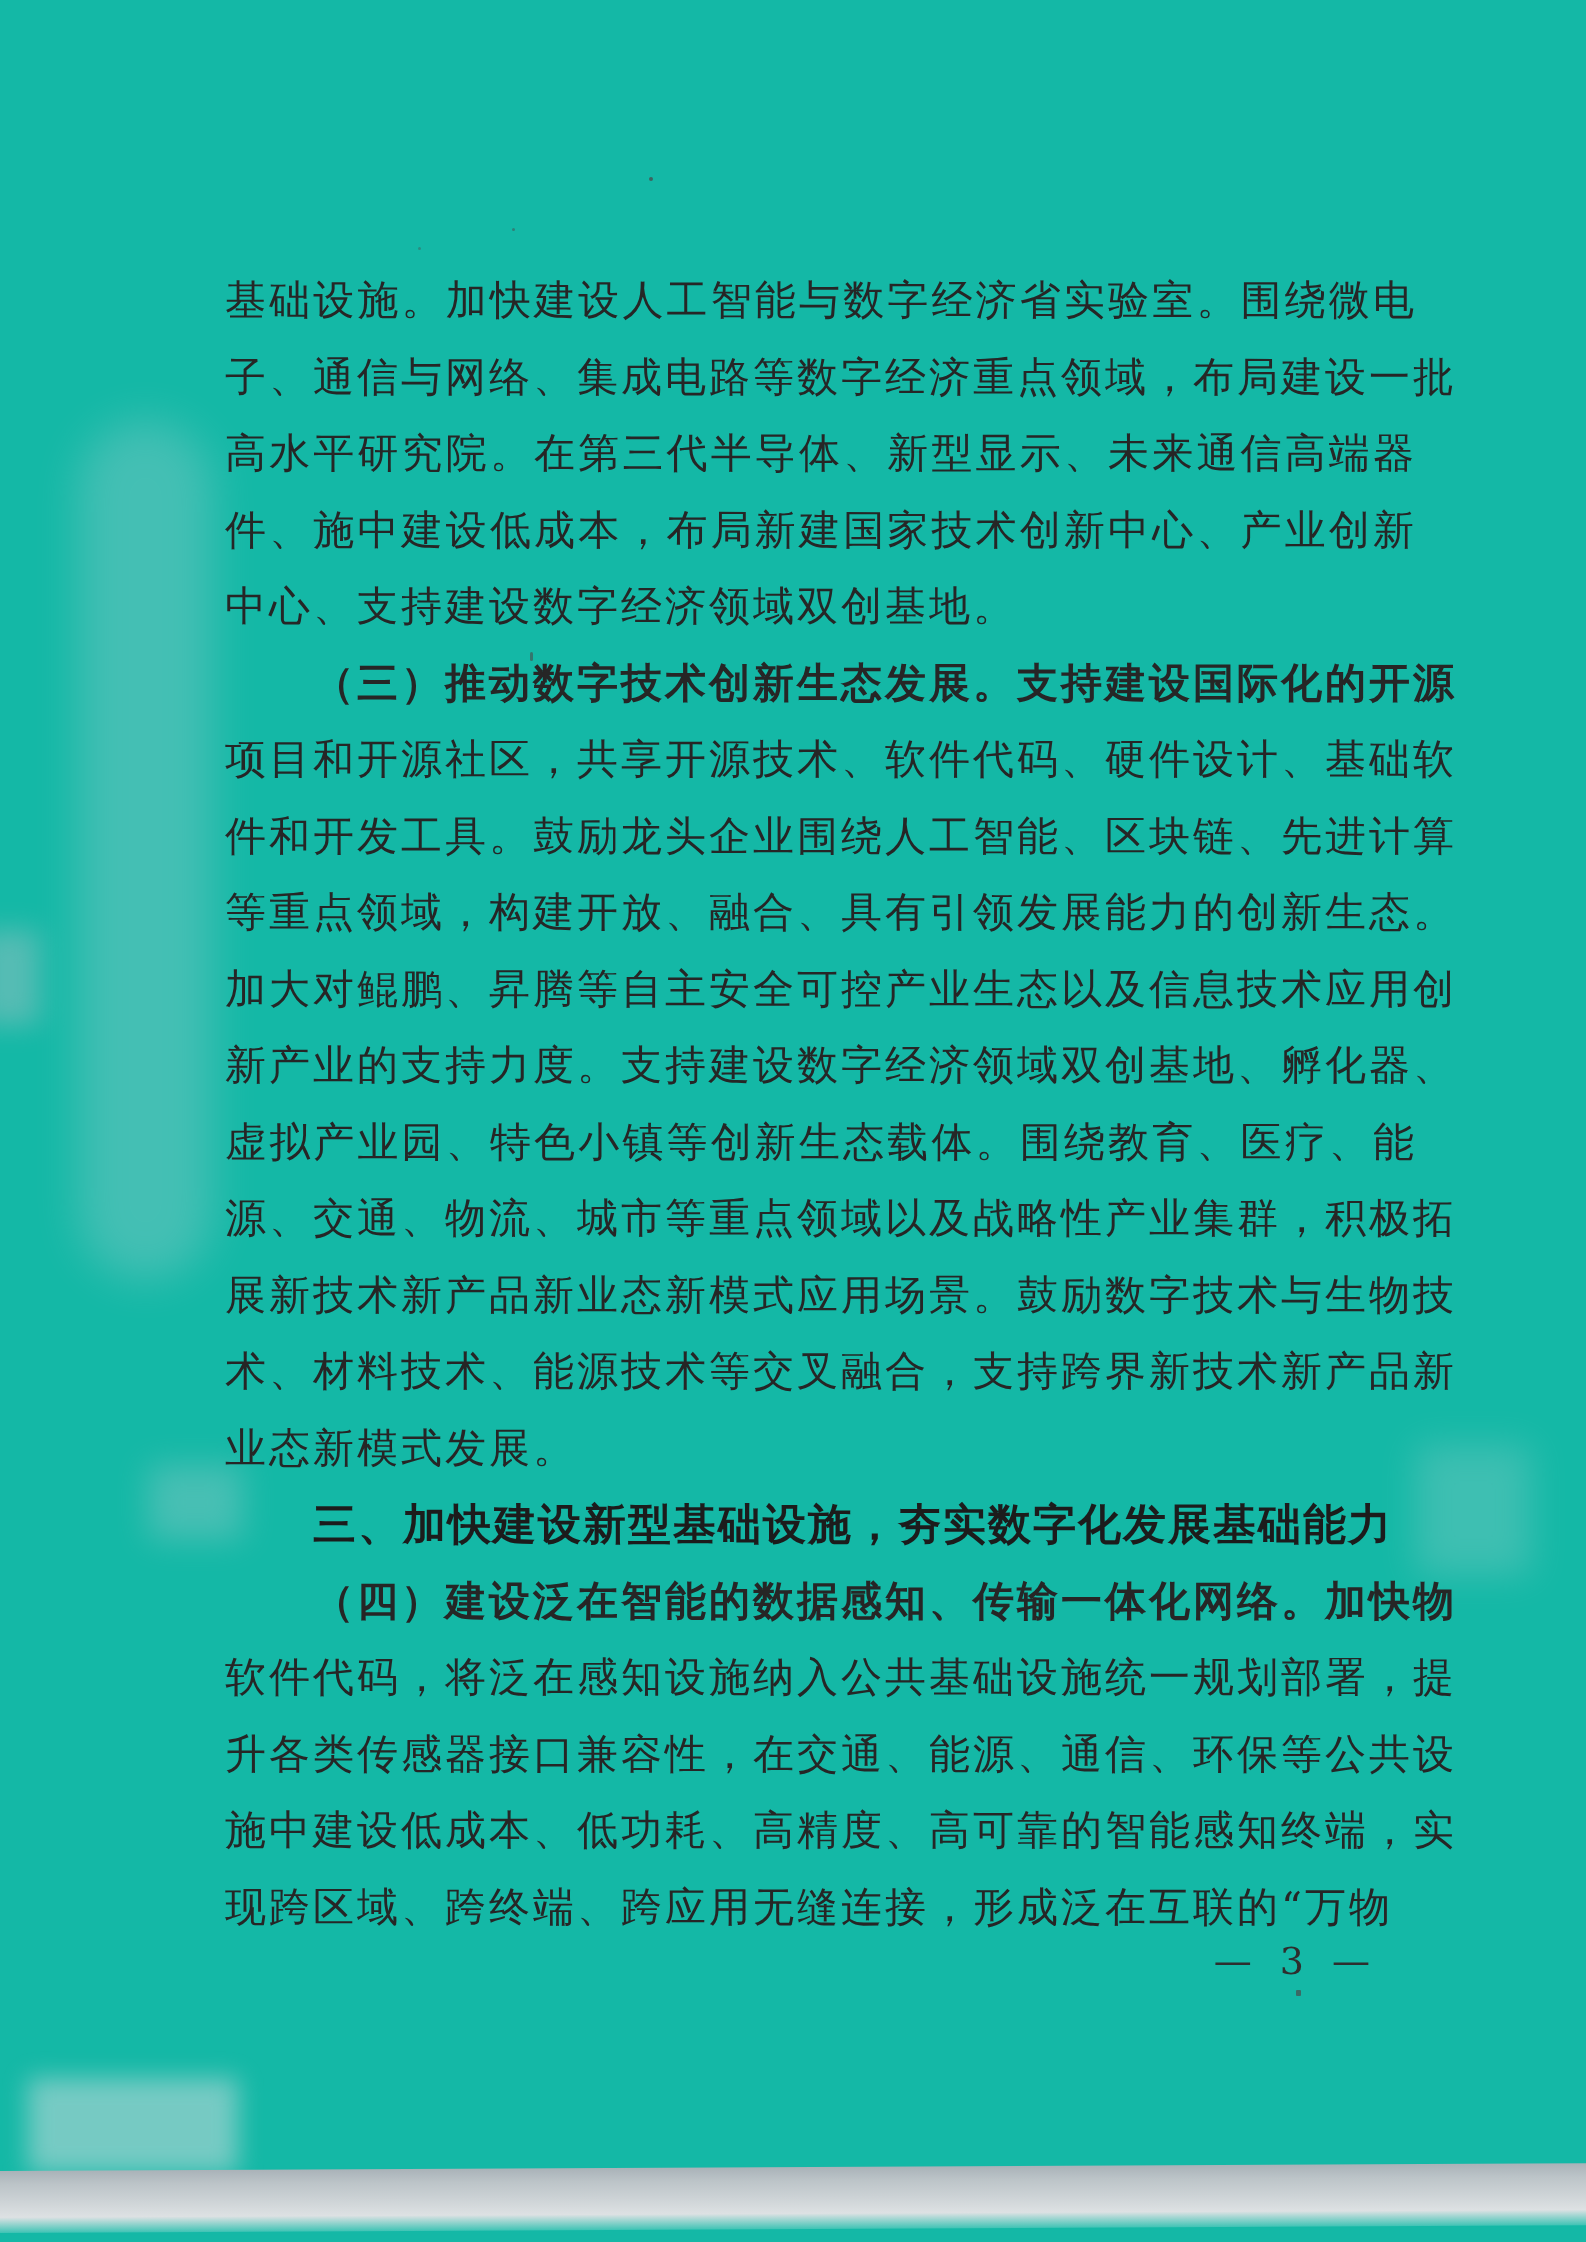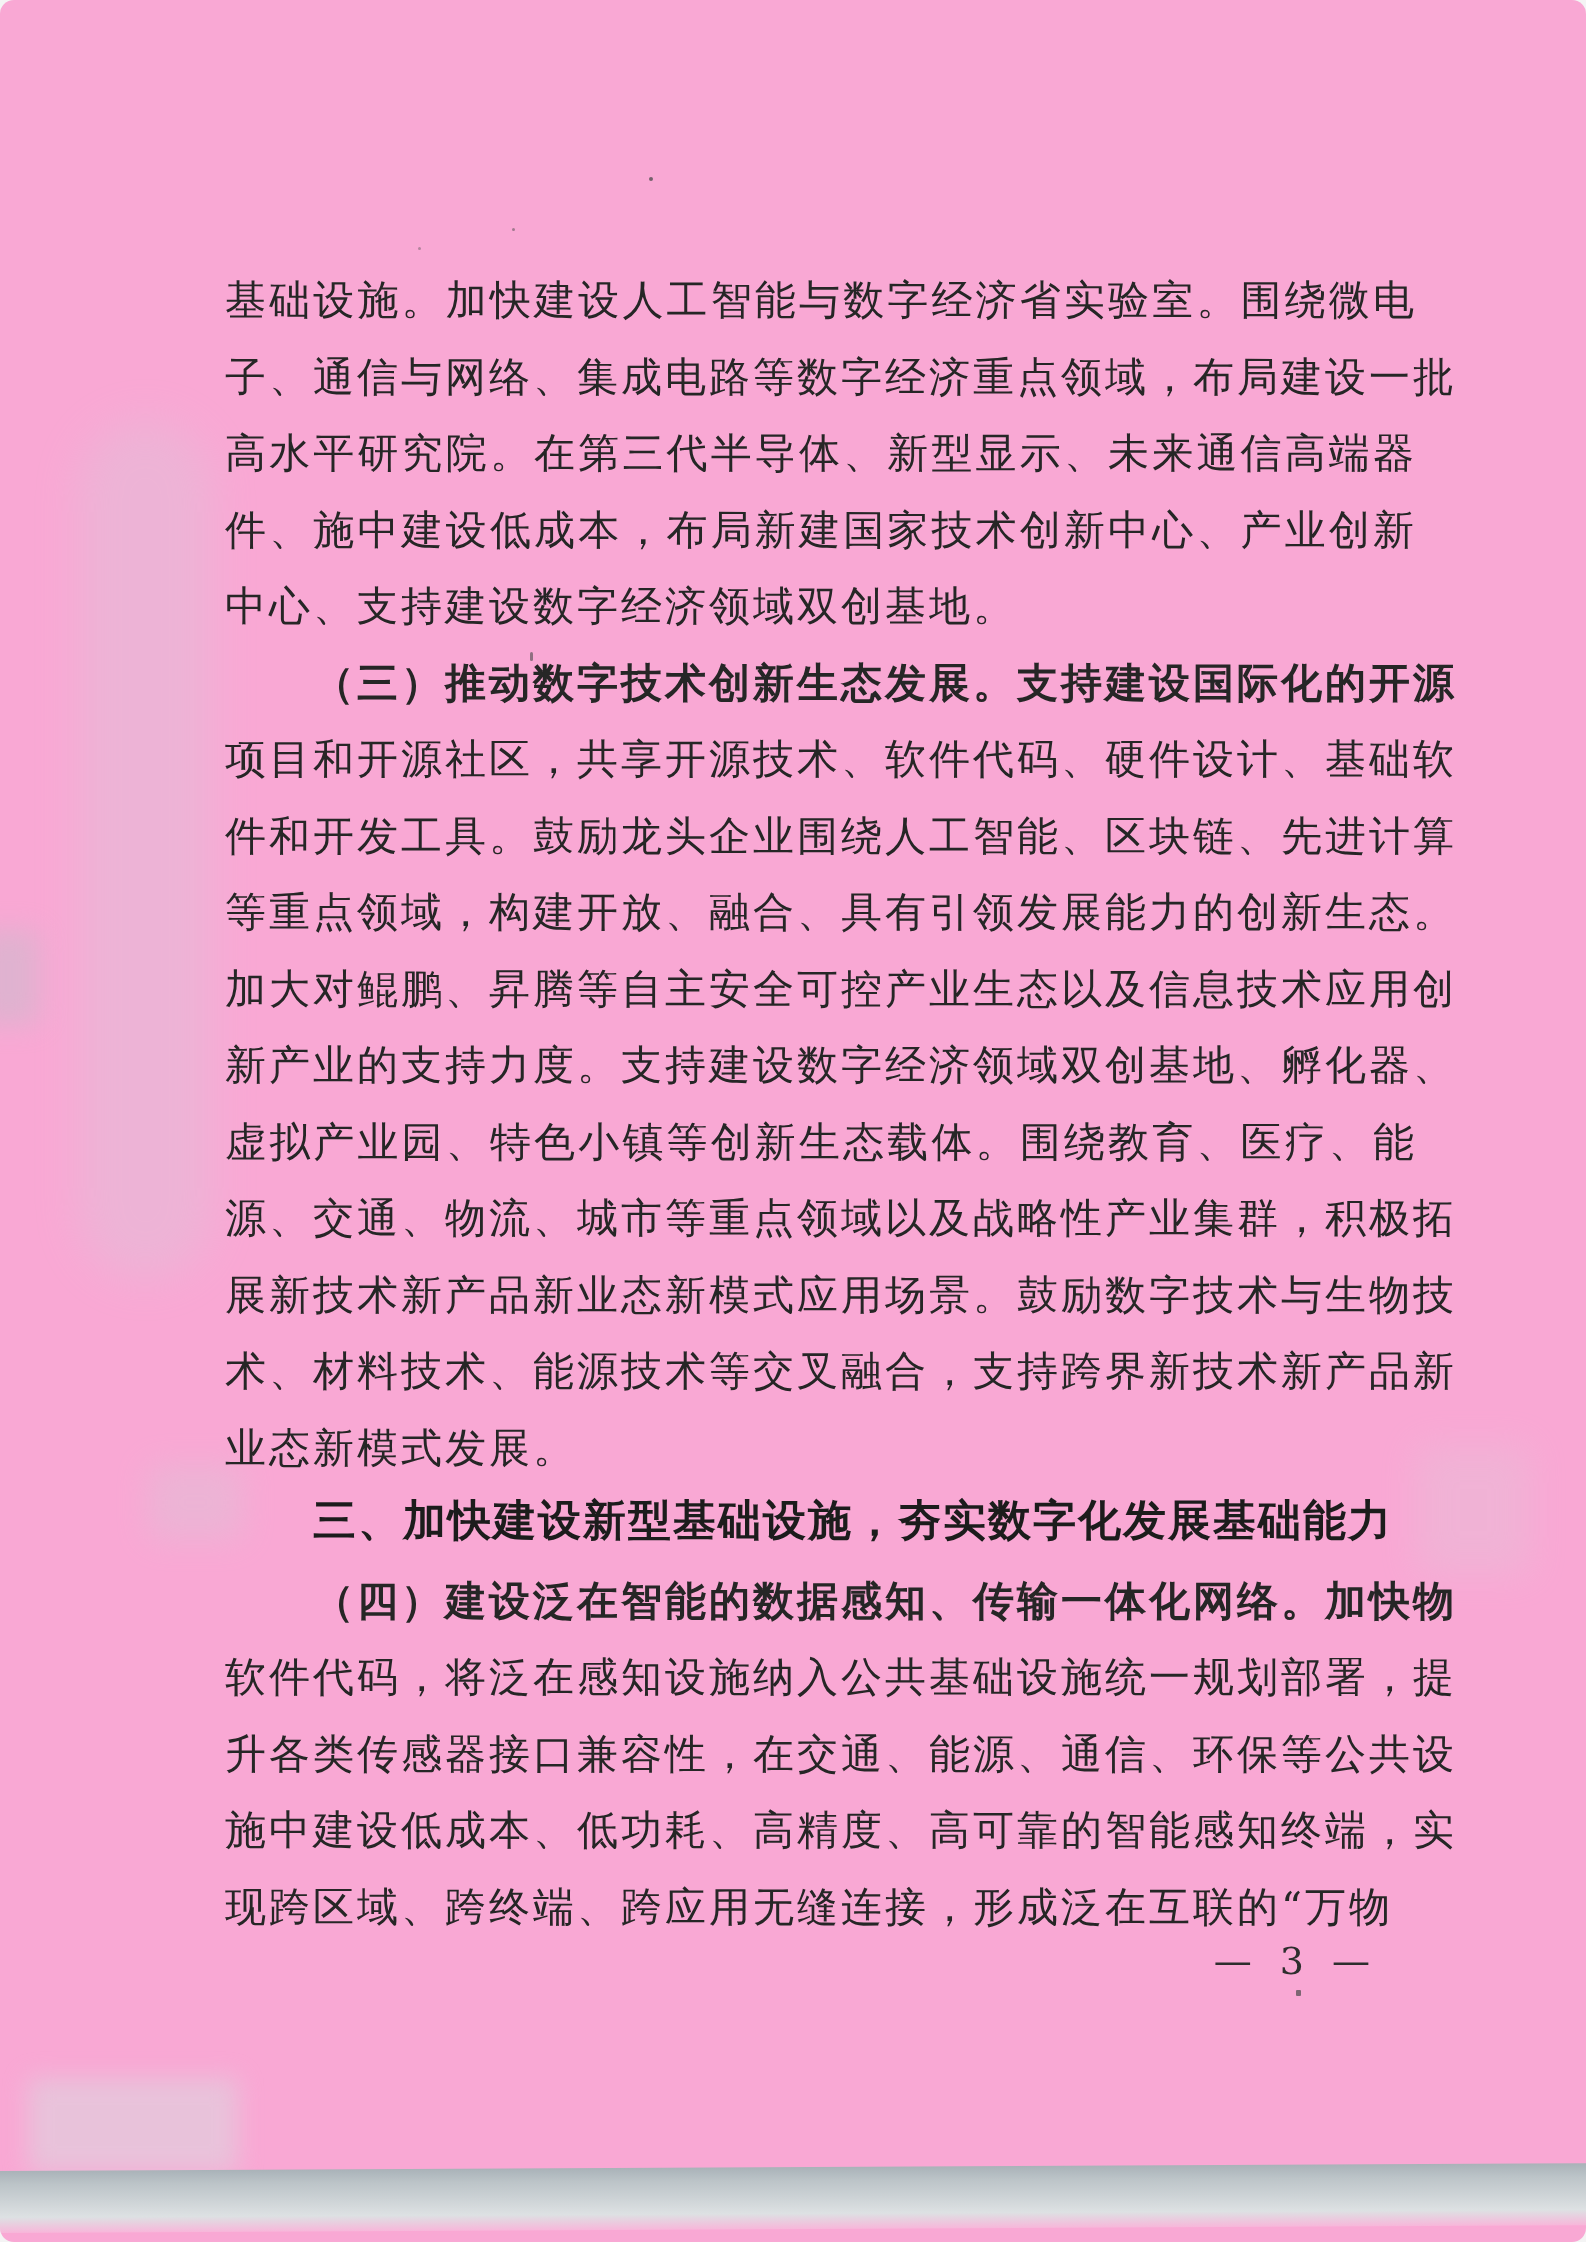--- a/index.html
+++ b/index.html
@@ -5,23 +5,22 @@
   html, body { margin: 0; padding: 0; }
   body {
     width: 1586px; height: 2242px;
     background: #f4f4f4;
     font-family: "DejaVu Serif", serif;
     overflow: hidden;
   }
   .page {
     position: relative;
     width: 1586px; height: 2242px;
-    background: #f9a8d4;
+    background: #14b8a6;
     overflow: hidden;
-    border-radius: 14px;
   }
   .text-block {
     position: absolute;
     left: 225px; top: 262px;
     width: 1192px;
   }
   .line {
     height: 76.5px;
     line-height: 76.5px;
     font-size: 41px;
@@ -33,21 +32,21 @@
     text-justify: inter-character;
     white-space: nowrap;
     text-rendering: optimizeLegibility;
   }
   .line.last {
     text-align-last: left;
     -moz-text-align-last: left;
   }
   .indent { text-indent: 88px; font-weight: bold; }
   .heading {
-    font-family: Liberation Mono, monospace;
+    font-family: Liberation Sans, sans-serif;
     font-weight: bold;
     font-size: 43px;
     letter-spacing: 2px;
     color: #1c1c1c;
     text-align-last: left;
     -moz-text-align-last: left;
   }
   .pagenum {
     position: absolute;
     top: 1936px;

